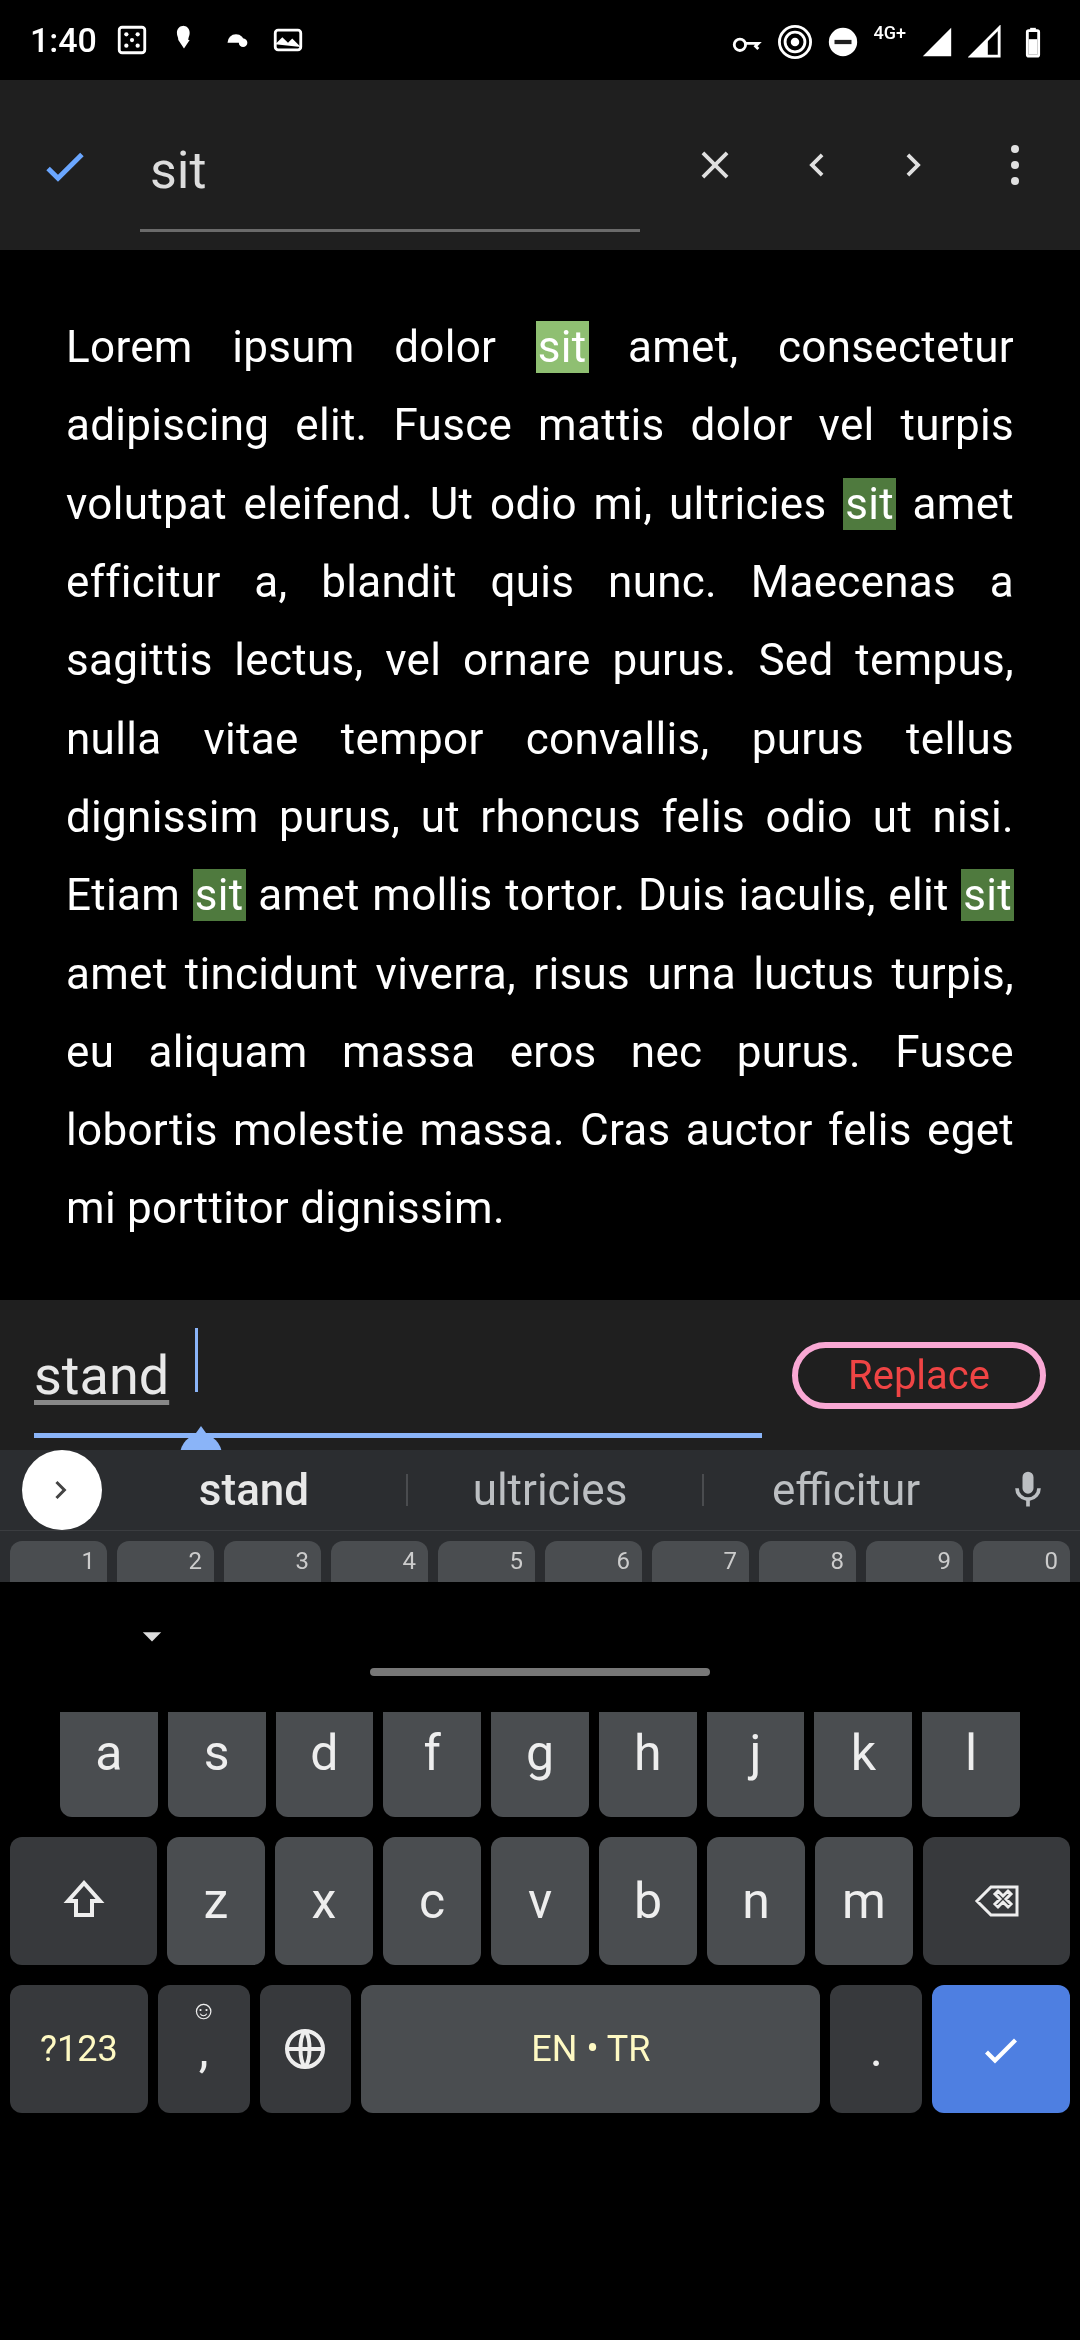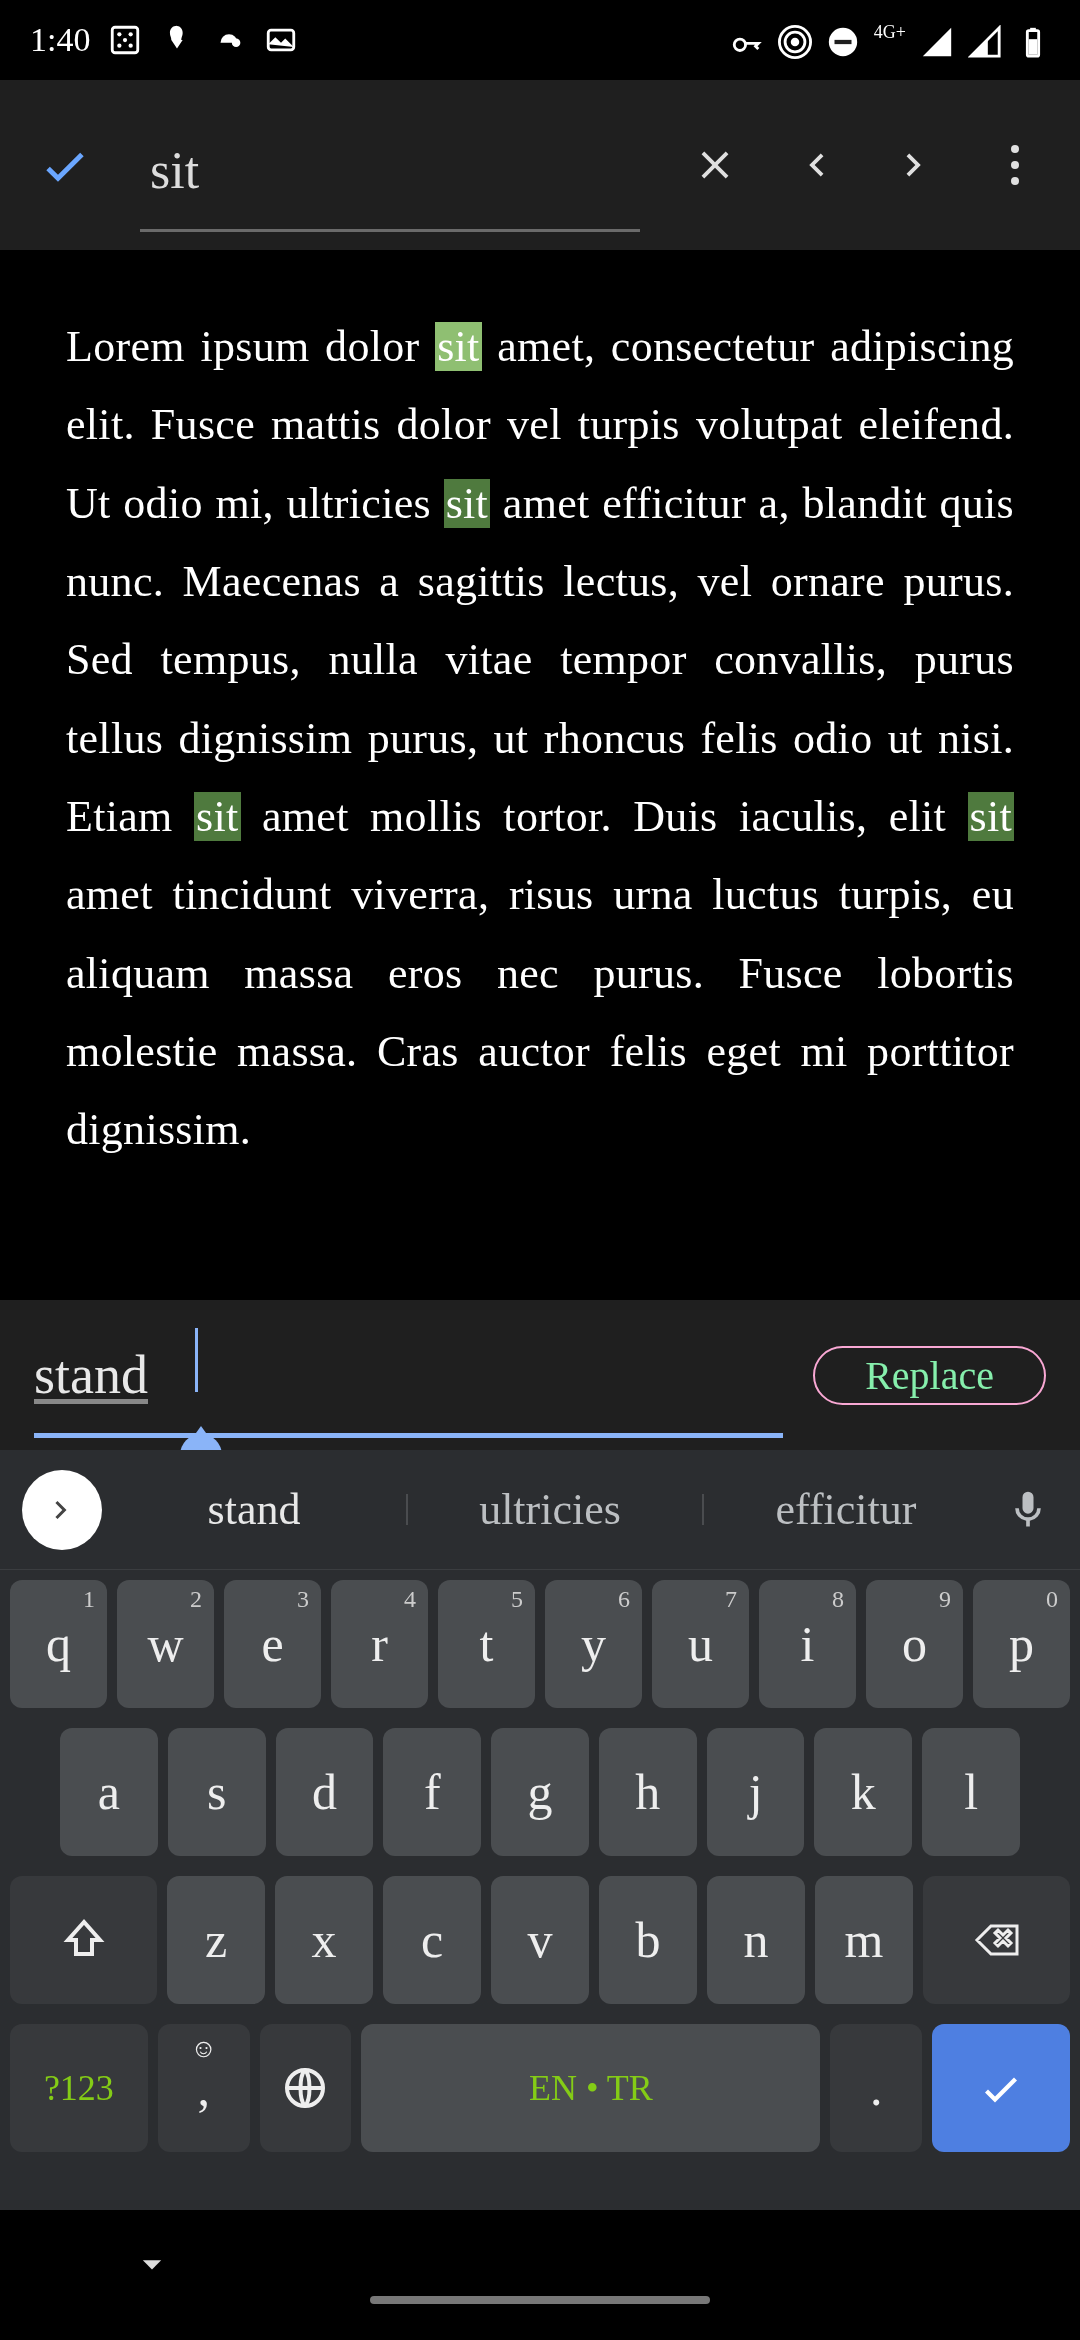--- a/index.html
+++ b/index.html
@@ -1,17 +1,17 @@
 <!DOCTYPE html>
 <html><head>
 <meta charset="utf-8">
 <style>
   * { box-sizing: border-box; margin: 0; padding: 0; }
   html, body { width: 1080px; height: 2340px; background: #000; font-family: Roboto, Arial, sans-serif; overflow: hidden; }
-  .screen { width: 1080px; height: 2340px; position: relative; background: #000; color: #fff; font-family: Liberation Serif, serif; }
+  .screen { width: 1080px; height: 1712px; position: relative; background: #000; color: #fff; }
 
   
   .status-bar { height: 80px; display: flex; align-items: center; justify-content: space-between; padding: 0 30px; font-size: 34px; font-weight: 500; }
   .status-left { display: flex; align-items: center; gap: 18px; }
   .status-right { display: flex; align-items: flex-end; gap: 14px; }
   .sbicon { width: 34px; height: 34px; display: inline-flex; align-items: center; justify-content: center; }
   .sbicon svg { width: 100%; height: 100%; fill: #fff; }
   .net-label { font-size: 18px; margin-bottom: 16px; }
 
   
@@ -32,21 +32,21 @@
   .hl { background: #4f7a3e; color:#fff; padding:0 2px;}
 
   
   .replace-bar { position:absolute; top:1300px; left:0; right:0; height:150px; background:#1f1f1f; display:flex; align-items:center; padding:0 34px; gap:30px;}
   .replace-input-wrap { flex:1; position:relative; height:100%; display:flex; align-items:center;}
   .replace-input { font-size:54px; color:#e8e8e8; background:transparent; border:none; width:100%; padding:10px 0; text-decoration: underline; text-decoration-color:#888; text-underline-offset:6px;}
   .replace-underline { position:absolute; bottom:12px; left:0; right:0; height:5px; background:#8ab4f8; }
   .replace-caret { position:absolute; left:161px; top:28px; width:3px; height:64px; background:#8ab4f8;}
   .replace-handle { position:absolute; left:146px; bottom:-26px; width:42px; height:42px; background:#8ab4f8; border-radius:50% 50% 50% 50%;}
   .replace-handle::before{content:""; position:absolute; top:-8px; left:50%; transform:translateX(-50%); border-left:10px solid transparent; border-right:10px solid transparent; border-bottom:14px solid #8ab4f8;}
-  .replace-btn { border:2px solid #f9a8d4; border-radius:50px; padding:4px 50px; font-size:40px; color:#86efac; background:#1f1f1f;}
+  .replace-btn { border:6px solid #f9a8d4; border-radius:50px; padding:4px 50px; font-size:40px; color:#ef4444; background:#1f1f1f;}
 
   
   .keyboard { position:absolute; top:1450px; left:0; right:0; bottom:0; background:#2b2d30; display:flex; flex-direction:column;}
   .suggest-row { height:120px; display:flex; align-items:center; padding:0 22px; gap:8px; border-bottom:1px solid #3b3d40;}
   .expand-chip { width:80px; height:80px; border-radius:50%; background:#fff; display:flex; align-items:center; justify-content:center;}
   .expand-chip svg{width:36px; height:36px; fill:#444;}
   .suggest { flex:1; text-align:center; font-size:44px; color:#bcbfc2; position:relative;}
   .suggest.primary{ color:#e8e8e8; font-weight:500;}
   .suggest + .suggest::before{ content:""; position:absolute; left:0; top:10px; bottom:10px; width:2px; background:#4a4c4f;}
   .mic { width:60px; display:flex; align-items:center; justify-content:center;}
@@ -54,21 +54,21 @@
 
   .krow { display:flex; gap:10px; padding:10px 10px; }
   .krow.r2 { padding-left:60px; padding-right:60px;}
   .key { flex:1; background:#4a4d50; border-radius:12px; height:128px; display:flex; align-items:center; justify-content:center; position:relative; font-size:50px; color:#eee;}
   .key .num { position:absolute; top:6px; right:12px; font-size:24px; color:#ccc;}
   .key.dark { background:#37393c;}
   .key.wide15{ flex:1.5;}
   .key.space { flex:5;}
   .key.action { background:#4e7fe1;}
   .key svg { width:48px; height:48px; fill:#eee;}
-  .key.small-label{ font-size:36px; color:#84cc16;}
+  .key.small-label{ font-size:36px; color:#fef9c3;}
   .key .tiny-top{ position:absolute; top:10px; font-size:26px;}
 
   
   .navbar { position:absolute; bottom:0; left:0; right:0; height:130px; background:#000; display:flex; align-items:center; justify-content:center;}
   .nav-handle { width:340px; height:8px; background:#777; border-radius:4px; margin-top:50px;}
   .nav-chevron { position:absolute; left:130px; bottom:50px;}
   .nav-chevron svg{width:44px; height:44px; fill:#ddd;}
 
 </style>
 </head>

